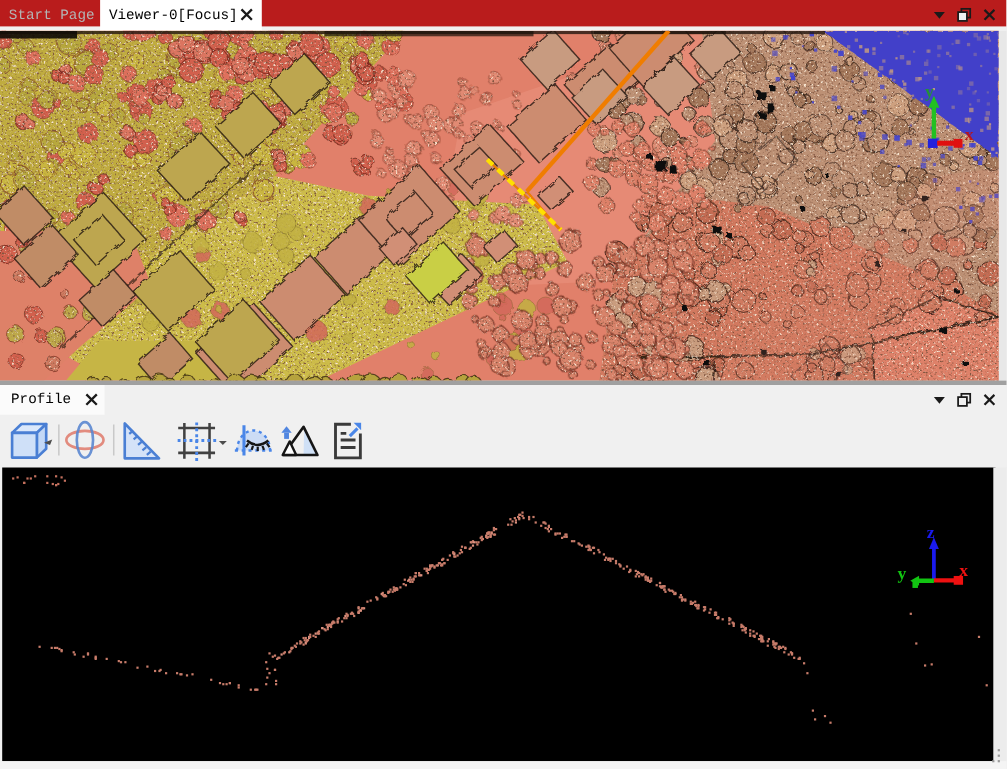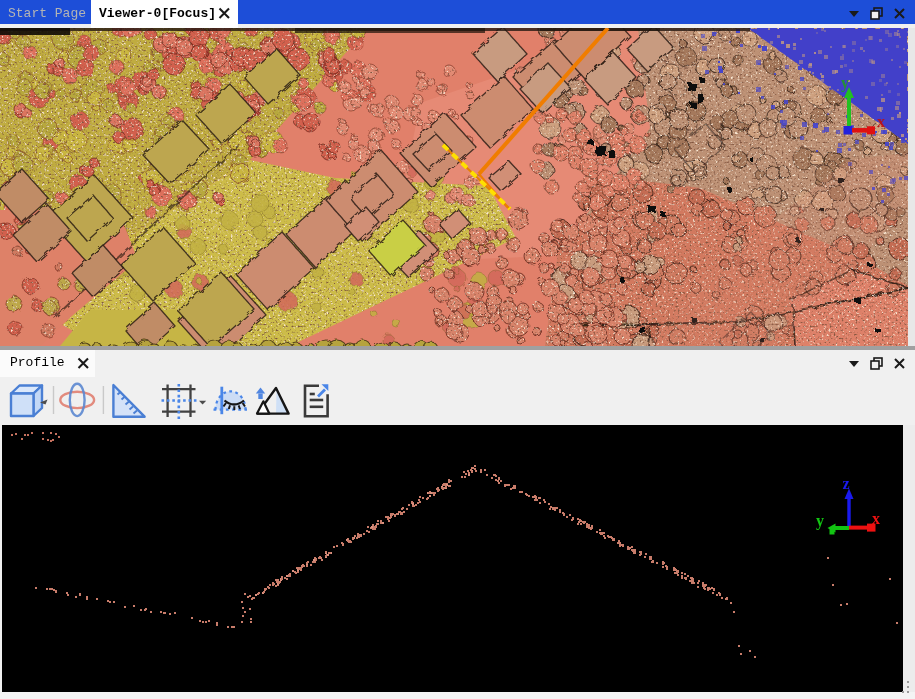--- a/index.html
+++ b/index.html
@@ -1,21 +1,21 @@
 <!DOCTYPE html>
 <html><head><meta charset="utf-8"><style>
 html,body{margin:0;padding:0;width:915px;height:699px;overflow:hidden;background:#f0f0f0;
 font-family:"Liberation Mono",monospace;}
 .abs{position:absolute;}
 </style></head><body>
 <div style="position:relative;width:915px;height:699px">
-<div class="abs" style="left:0;top:0;width:915px;height:24px;background:#1d4ed8">
+<div class="abs" style="left:0;top:0;width:915px;height:24px;background:#b91c1c">
 <div class="abs" style="left:8px;top:6px;color:#b4b4b4;font-size:13px;">Start Page</div>
 <div class="abs" style="left:91px;top:0;width:147px;height:28px;background:#ffffff"></div>
-<div class="abs" style="left:99px;top:6px;color:#000;font-size:13px;font-weight:bold;">Viewer-0[Focus]</div>
+<div class="abs" style="left:99px;top:6px;color:#000;font-size:13px;font-weight:normal;">Viewer-0[Focus]</div>
 <svg class="abs" style="left:218px;top:7px" width="13" height="13" viewBox="0 0 13 13">
         <path d="M1.5 1.5 L11 11 M11 1.5 L1.5 11" stroke="#1a1a1a" stroke-width="2.1"></path>
       </svg>
 <svg class="abs" style="left:848px;top:7px" width="62" height="14" viewBox="0 0 62 14">
 <polygon points="1,4 11,4 6,10" fill="#1a1a1a"></polygon>
 <rect x="26" y="1" width="8" height="8" fill="none" stroke="#1a1a1a" stroke-width="1.6"></rect>
 <rect x="23" y="4" width="8" height="8" fill="#f0f0f0" stroke="#1a1a1a" stroke-width="1.6"></rect>
 <path d="M47 2 L56 11 M56 2 L47 11" stroke="#1a1a1a" stroke-width="2"></path>
 </svg>
 </div>

